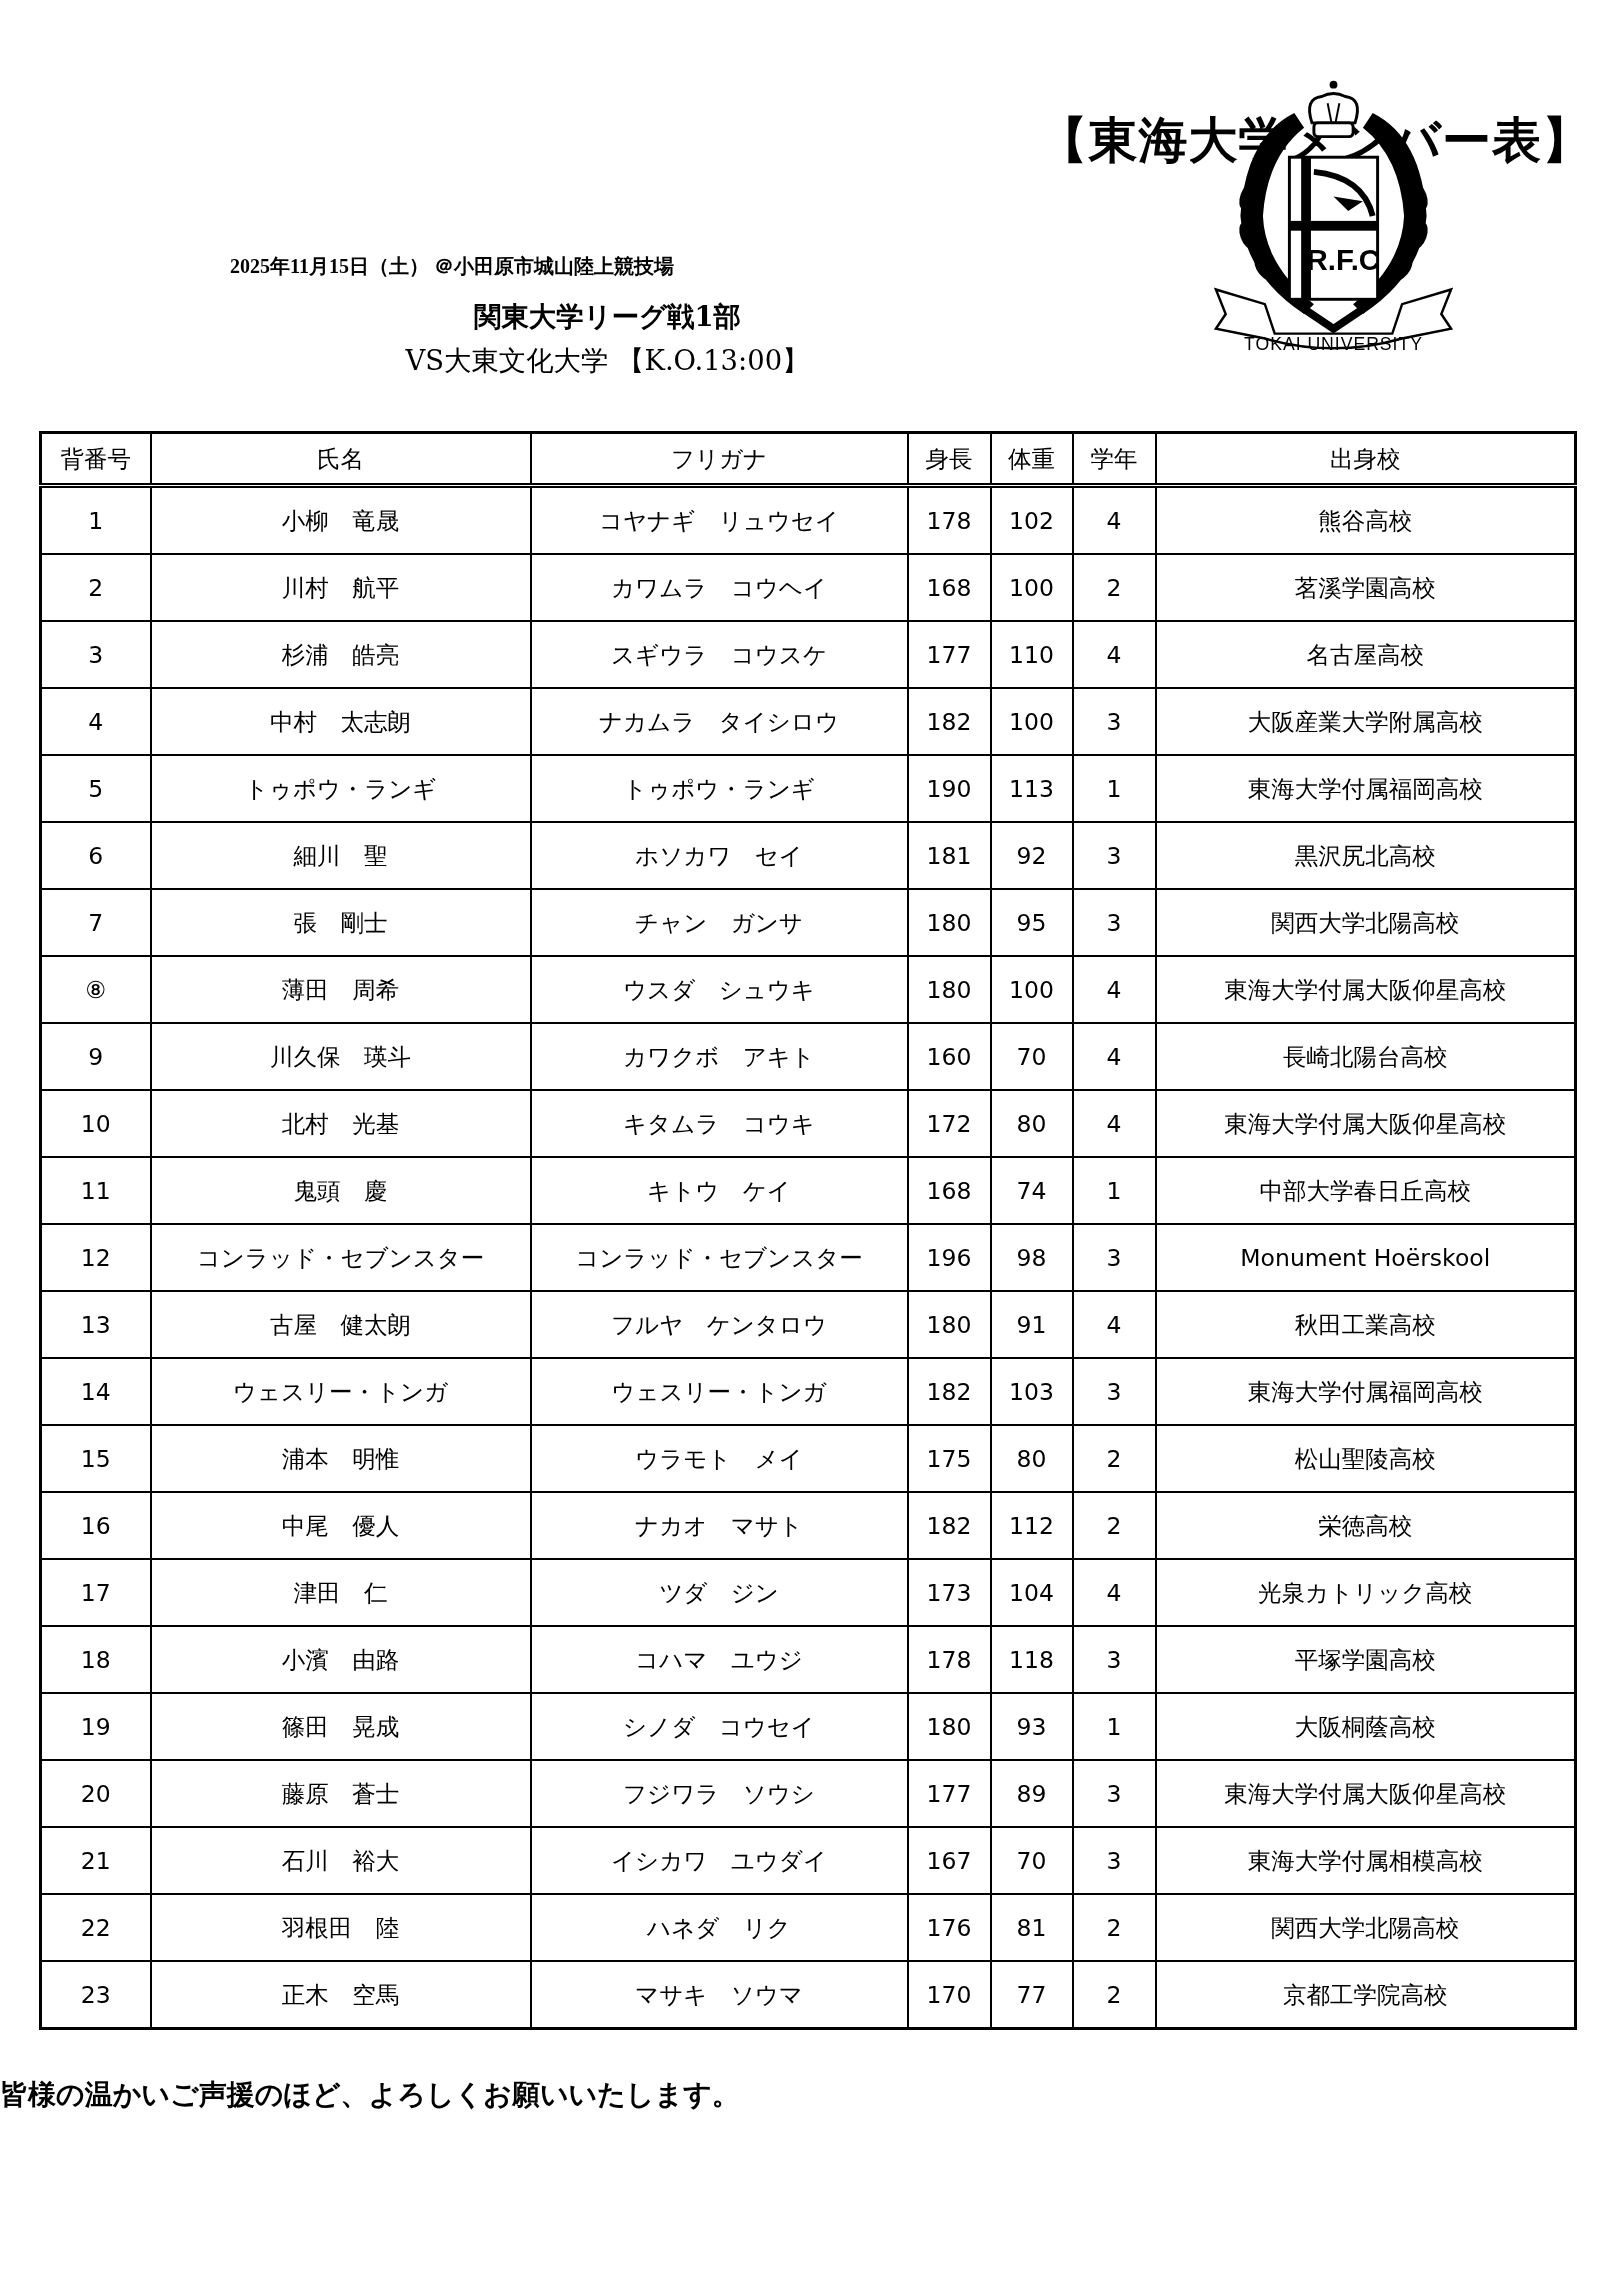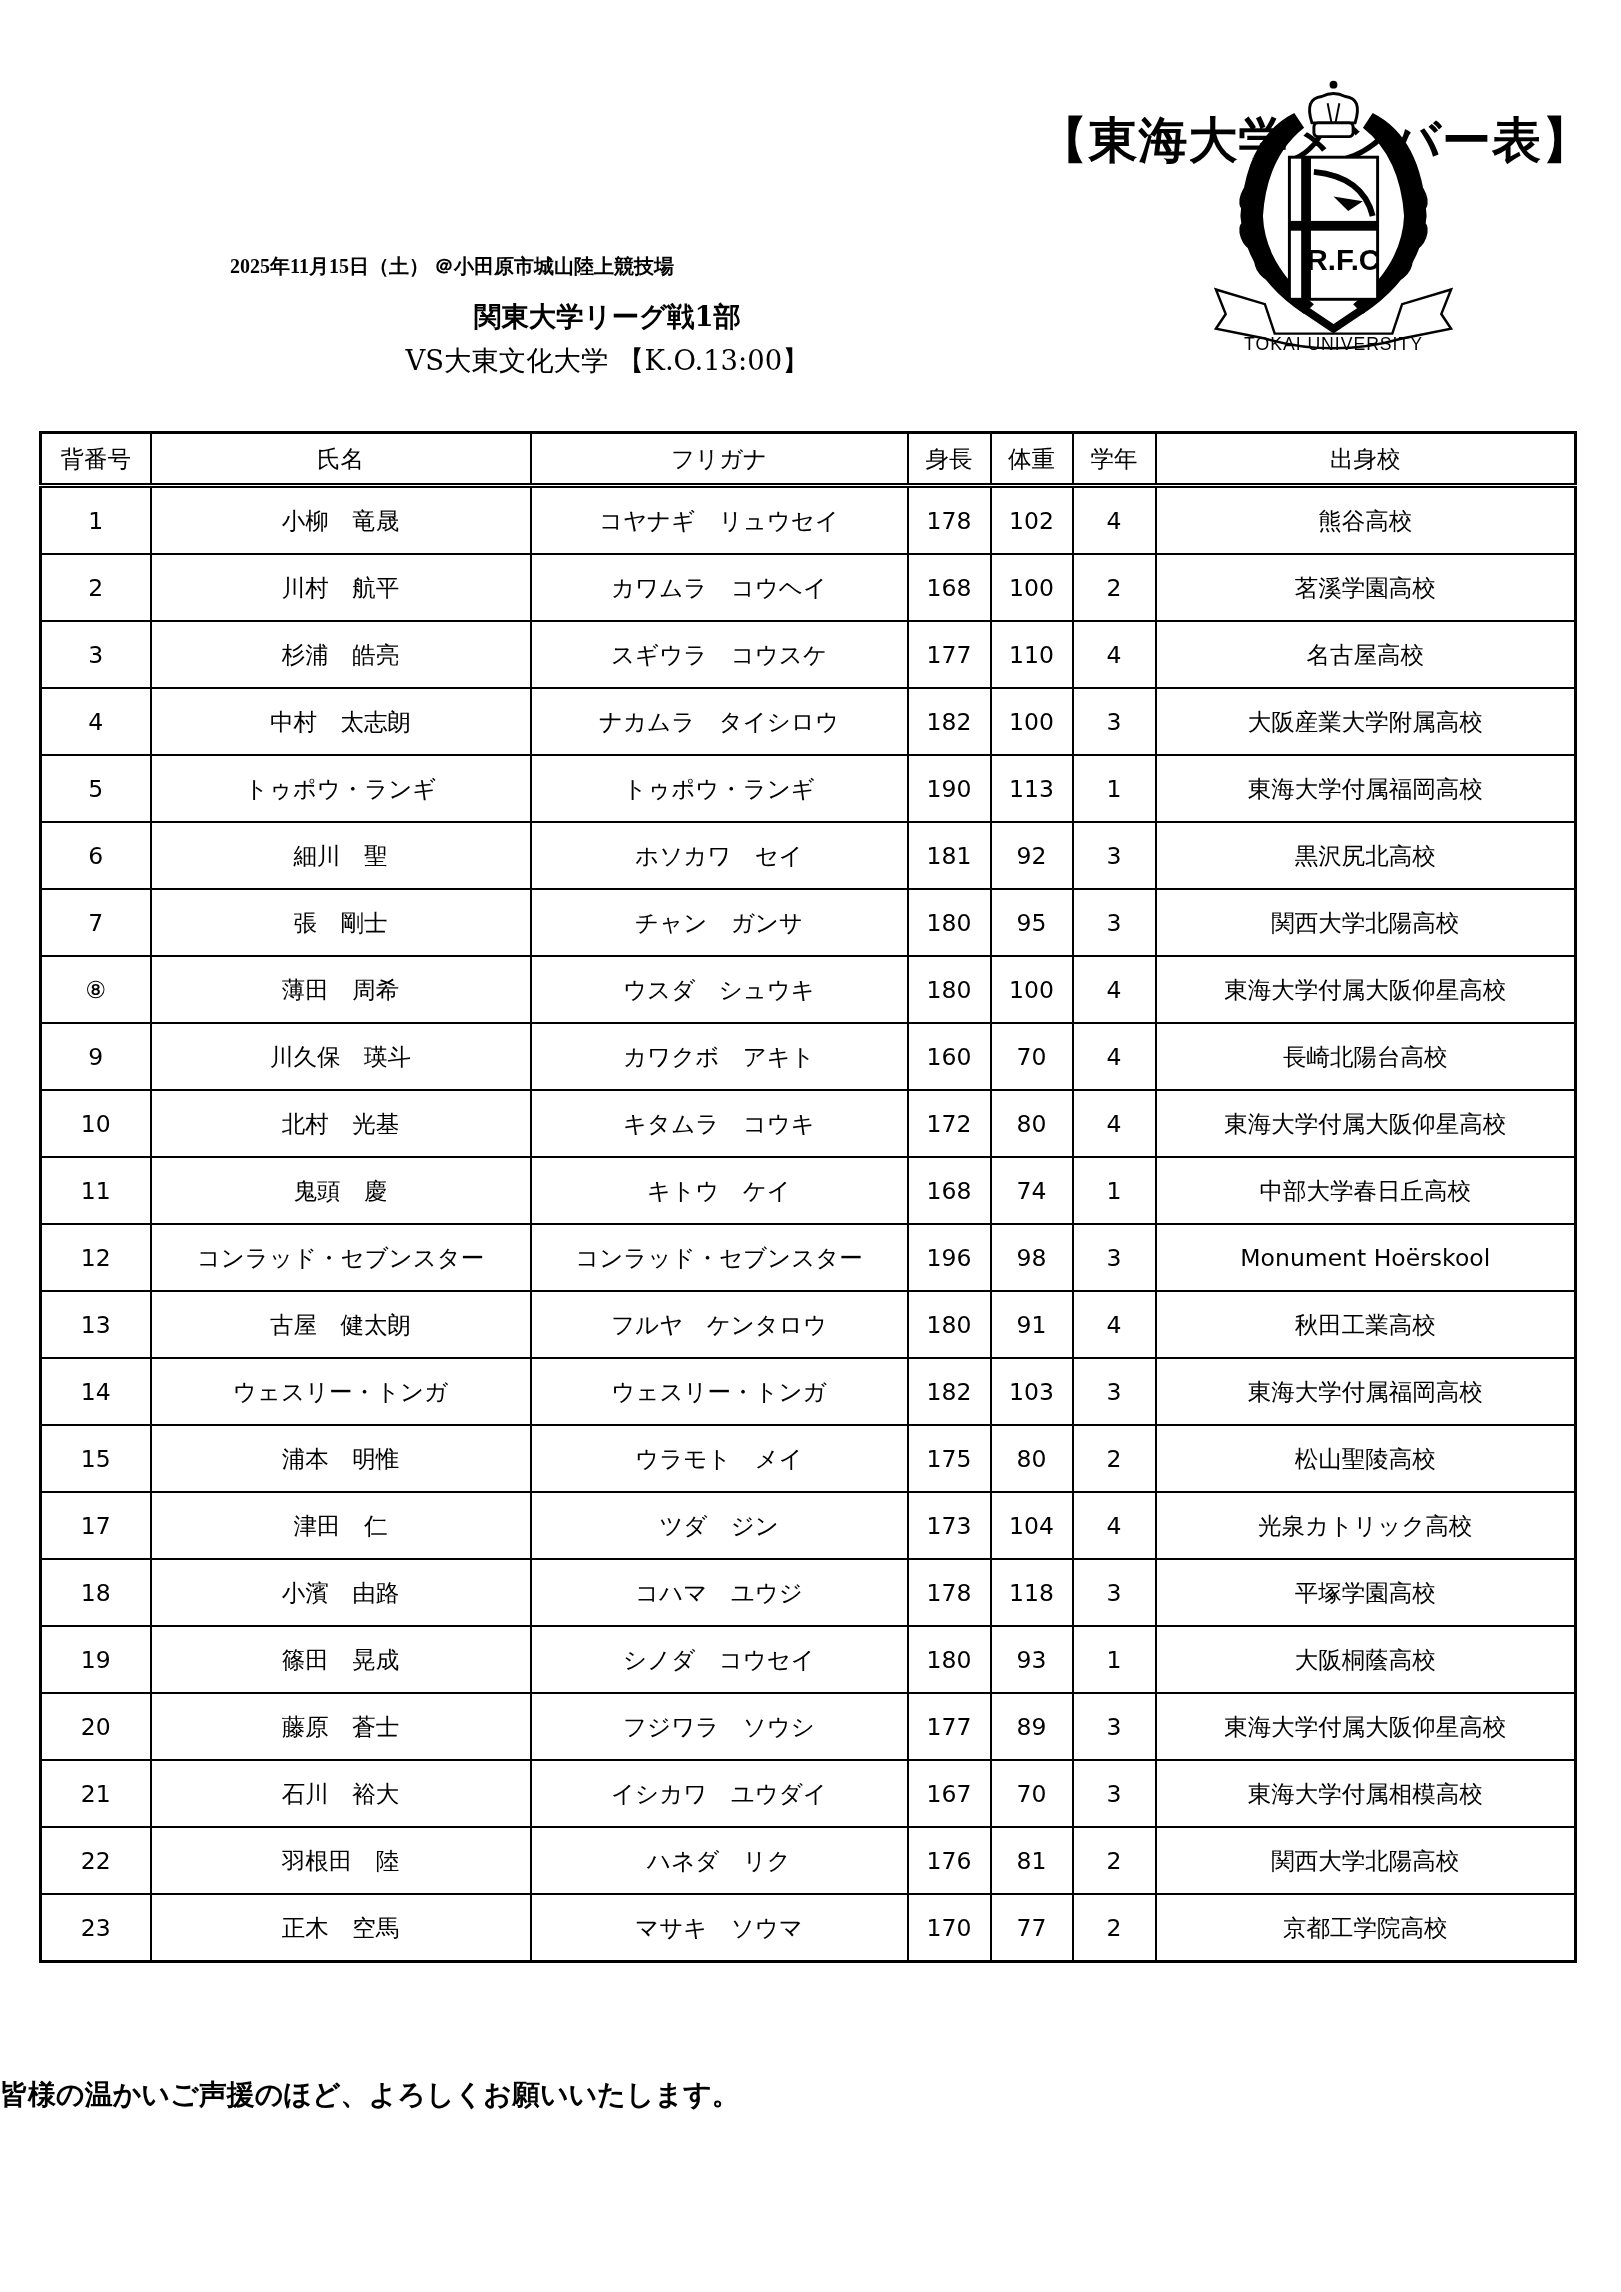--- a/index.html
+++ b/index.html
@@ -225,20 +225,29 @@
       <tr>
         <td>15</td>
         <td>浦本　明惟</td>
         <td>ウラモト　メイ</td>
         <td>175</td>
         <td>80</td>
         <td>2</td>
         <td>松山聖陵高校</td>
       </tr>
       <tr>
+        <td>16</td>
+        <td>中尾　優人</td>
+        <td>ナカオ　マサト</td>
+        <td>182</td>
+        <td>112</td>
+        <td>2</td>
+        <td>栄徳高校</td>
+      </tr>
+      <tr>
         <td>17</td>
         <td>津田　仁</td>
         <td>ツダ　ジン</td>
         <td>173</td>
         <td>104</td>
         <td>4</td>
         <td>光泉カトリック高校</td>
       </tr>
       <tr>
         <td>18</td>

